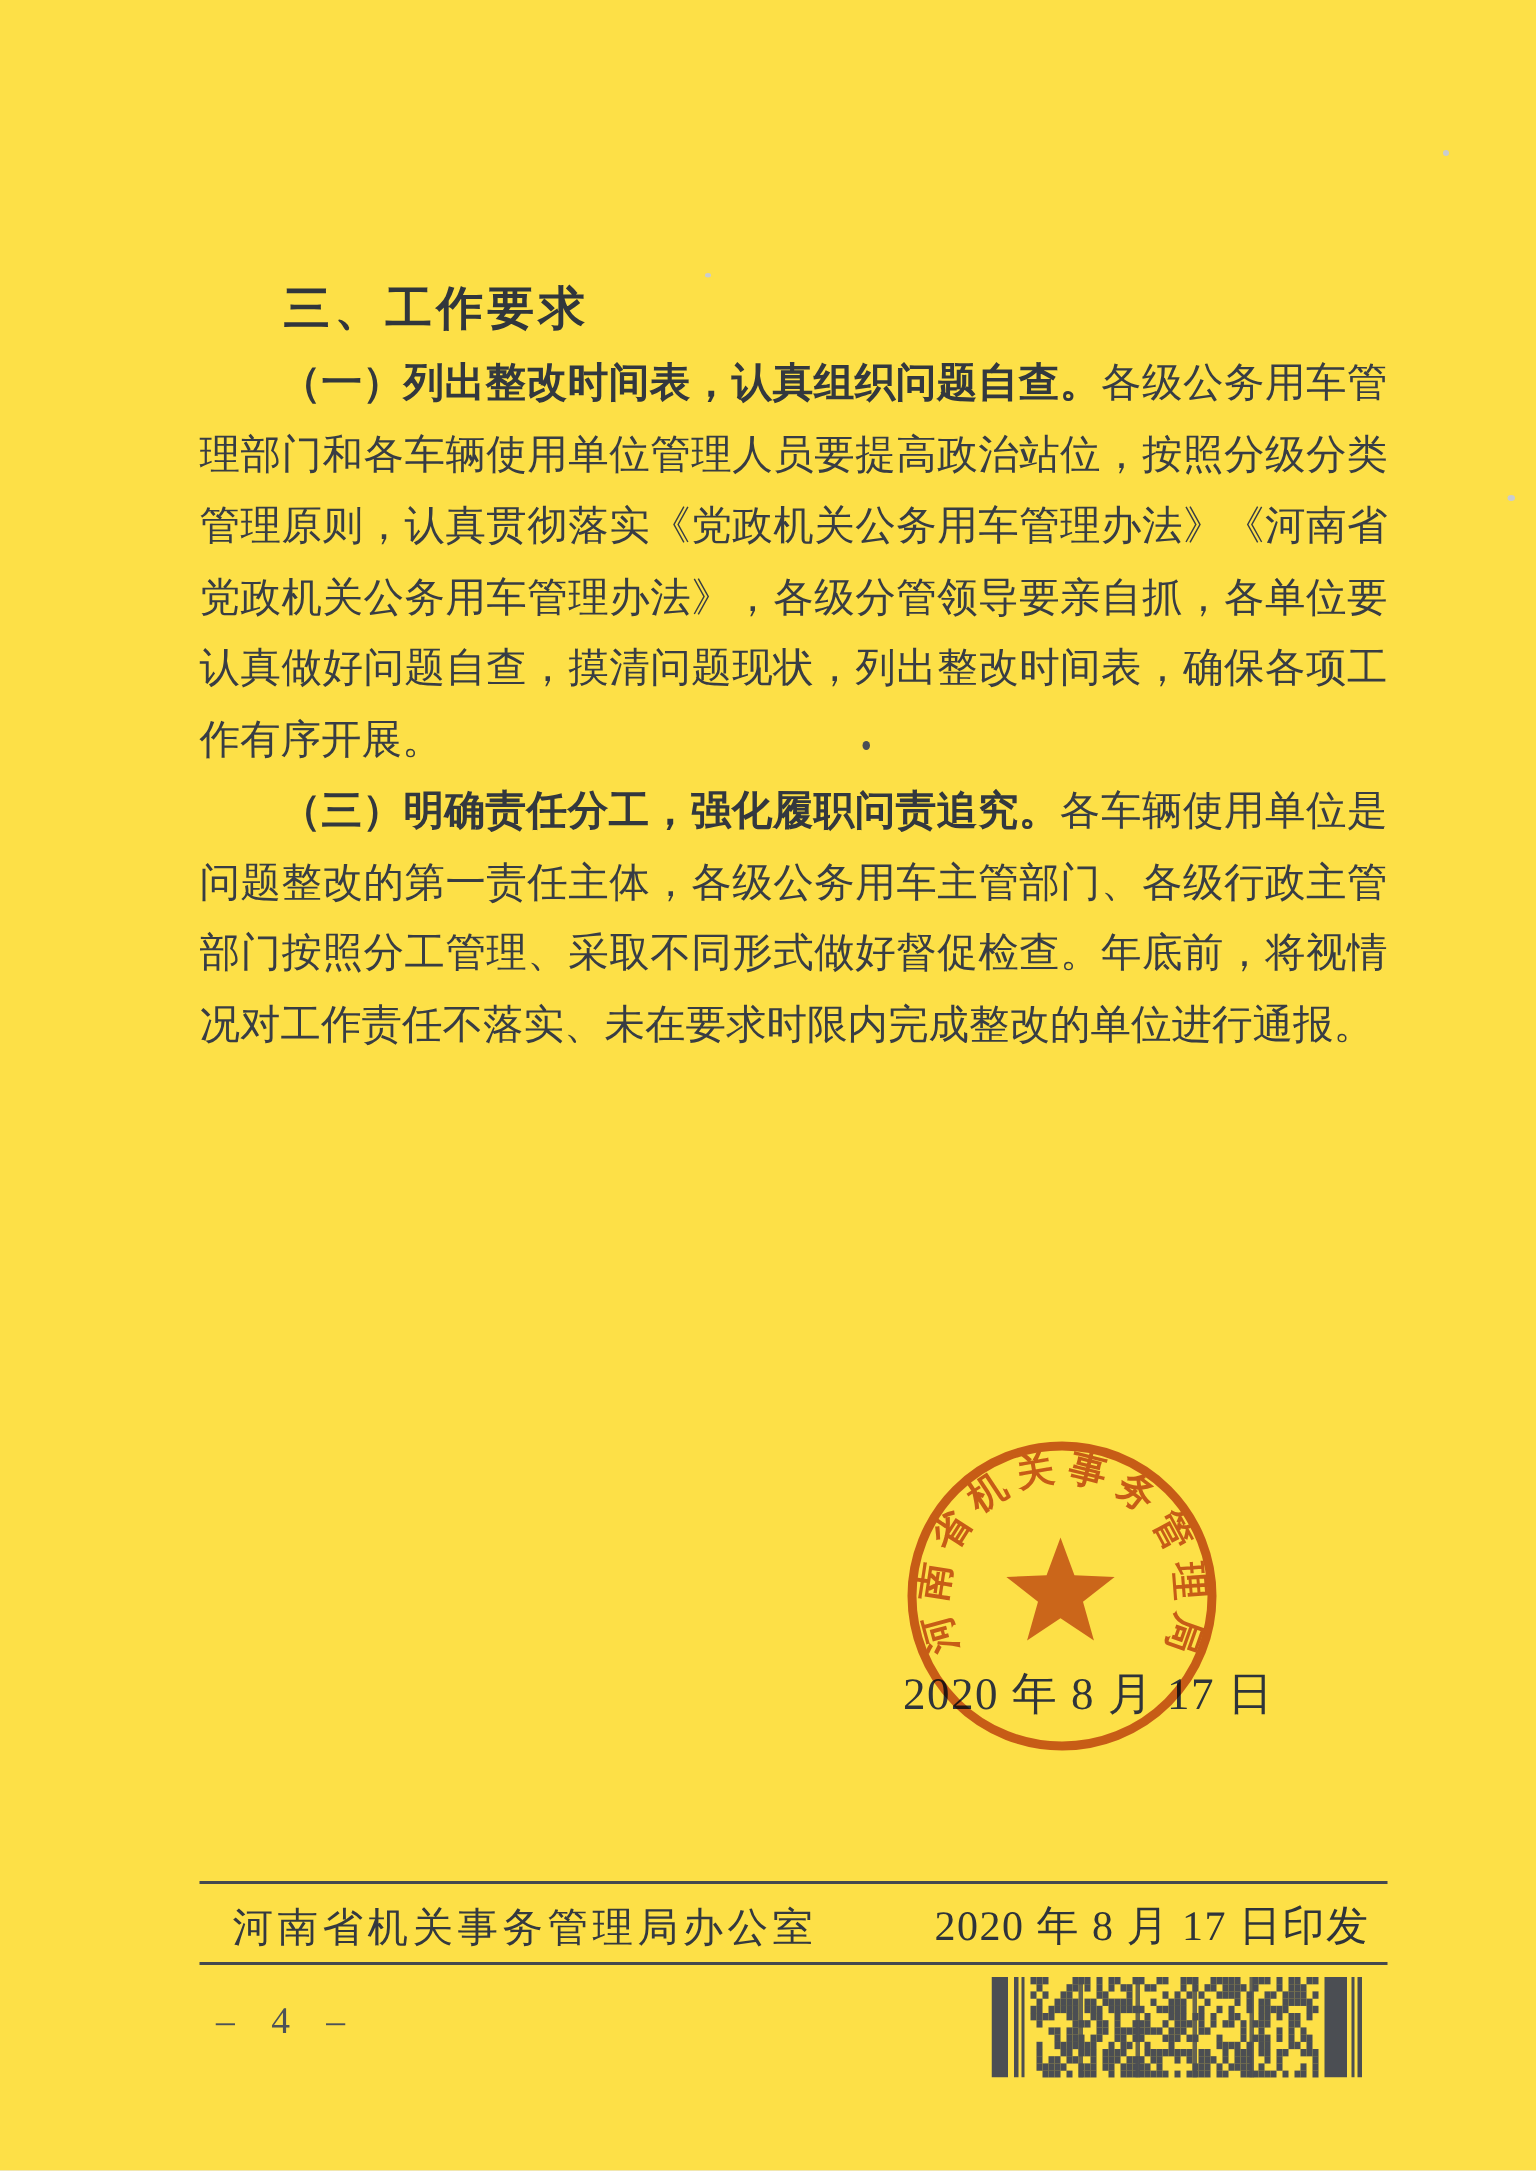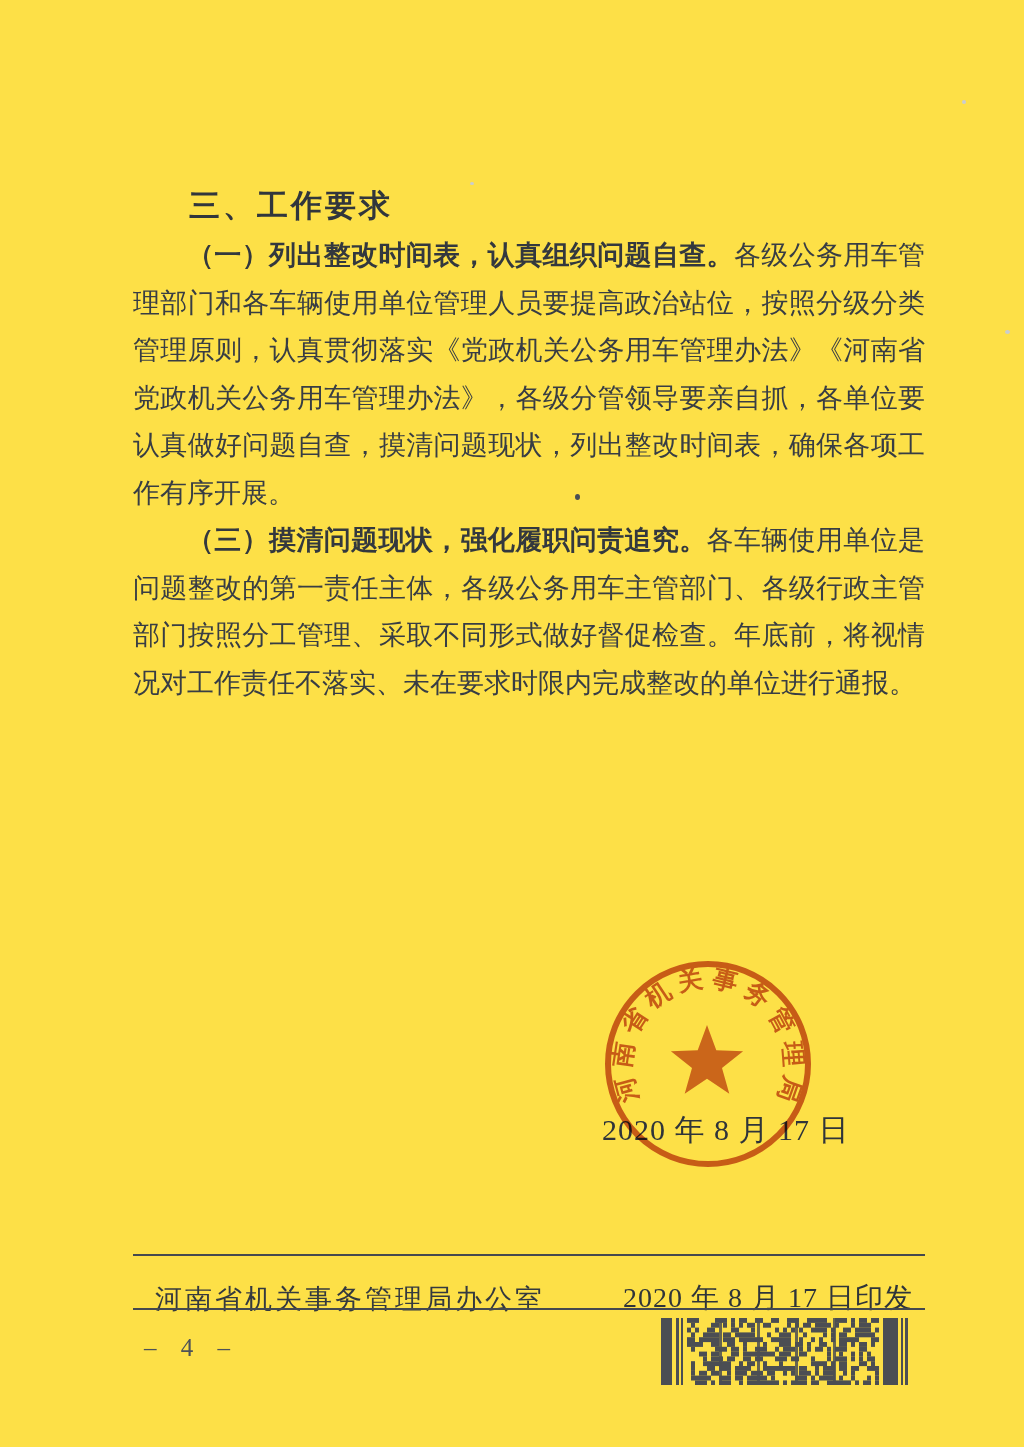--- a/index.html
+++ b/index.html
@@ -56,21 +56,20 @@
     position:absolute;left:133px;top:1265px;width:792px;
     display:flex;justify-content:space-between;align-items:flex-end;
   }
   .footer-issuer{
     padding-left:22px;font-size:27px;letter-spacing:3px;color:#34393f;
     white-space:nowrap;
   }
   .footer-printdate{
     padding-right:12px;font-size:28px;letter-spacing:1px;color:#2f343a;
     white-space:nowrap;
-    margin-top:14px;
   }
   .page-num{
     position:absolute;left:144px;top:1334px;
     font-size:25px;letter-spacing:9px;color:#4d5258;white-space:nowrap;
   }
   .barcode{
     position:absolute;left:661px;top:1318px;width:248px;height:67px;
   }
 </style>
 </head>
@@ -79,21 +78,21 @@
 <div class="sheet">
 
   <div class="speck" style="left:962px;top:100px;width:4px;height:4px;"></div>
   <div class="speck" style="left:1005px;top:330px;width:5px;height:4px;"></div>
   <div class="speck" style="left:470px;top:182px;width:4px;height:3px;"></div>
 
   <div class="heading">三、工作要求</div>
 
   <div class="doc-text">
     <p><span class="lead">（一）列出整改时间表，认真组织问题自查。</span><span>各级公务用车管理部门和各车辆使用单位管理人员要提高政治站位，按照分级分类管理原则，认真贯彻落实《党政机关公务用车管理办法》《河南省党政机关公务用车管理办法》，各级分管领导要亲自抓，各单位要认真做好问题自查，摸清问题现状，列出整改时间表，确保各项工作有序开展。</span></p>
-    <p><span class="lead">（三）摸清问题现状，强化履职问责追究。</span><span>各车辆使用单位是问题整改的第一责任主体，各级公务用车主管部门、各级行政主管部门按照分工管理、采取不同形式做好督促检查。年底前，将视情况对工作责任不落实、未在要求时限内完成整改的单位进行通报。</span></p>
+    <p><span class="lead">（三）明确责任分工，强化履职问责追究。</span><span>各车辆使用单位是问题整改的第一责任主体，各级公务用车主管部门、各级行政主管部门按照分工管理、采取不同形式做好督促检查。年底前，将视情况对工作责任不落实、未在要求时限内完成整改的单位进行通报。</span></p>
   </div>
 
   <div class="artifact-dot"></div>
 
   <div class="seal-date">2020 年 8 月 17 日</div>
 
   <svg class="seal" viewBox="0 0 214 214">
     <circle cx="107" cy="107" r="100" fill="none" stroke="#c3593c" stroke-width="6"></circle>
     <polygon fill="#c8654a" points="106,68 115.3,93.2 142.1,94.3 121,110.9 128.3,136.7 106,121.8 83.7,136.7 91,110.9 69.9,94.3 96.7,93.2"></polygon>
     <defs>

